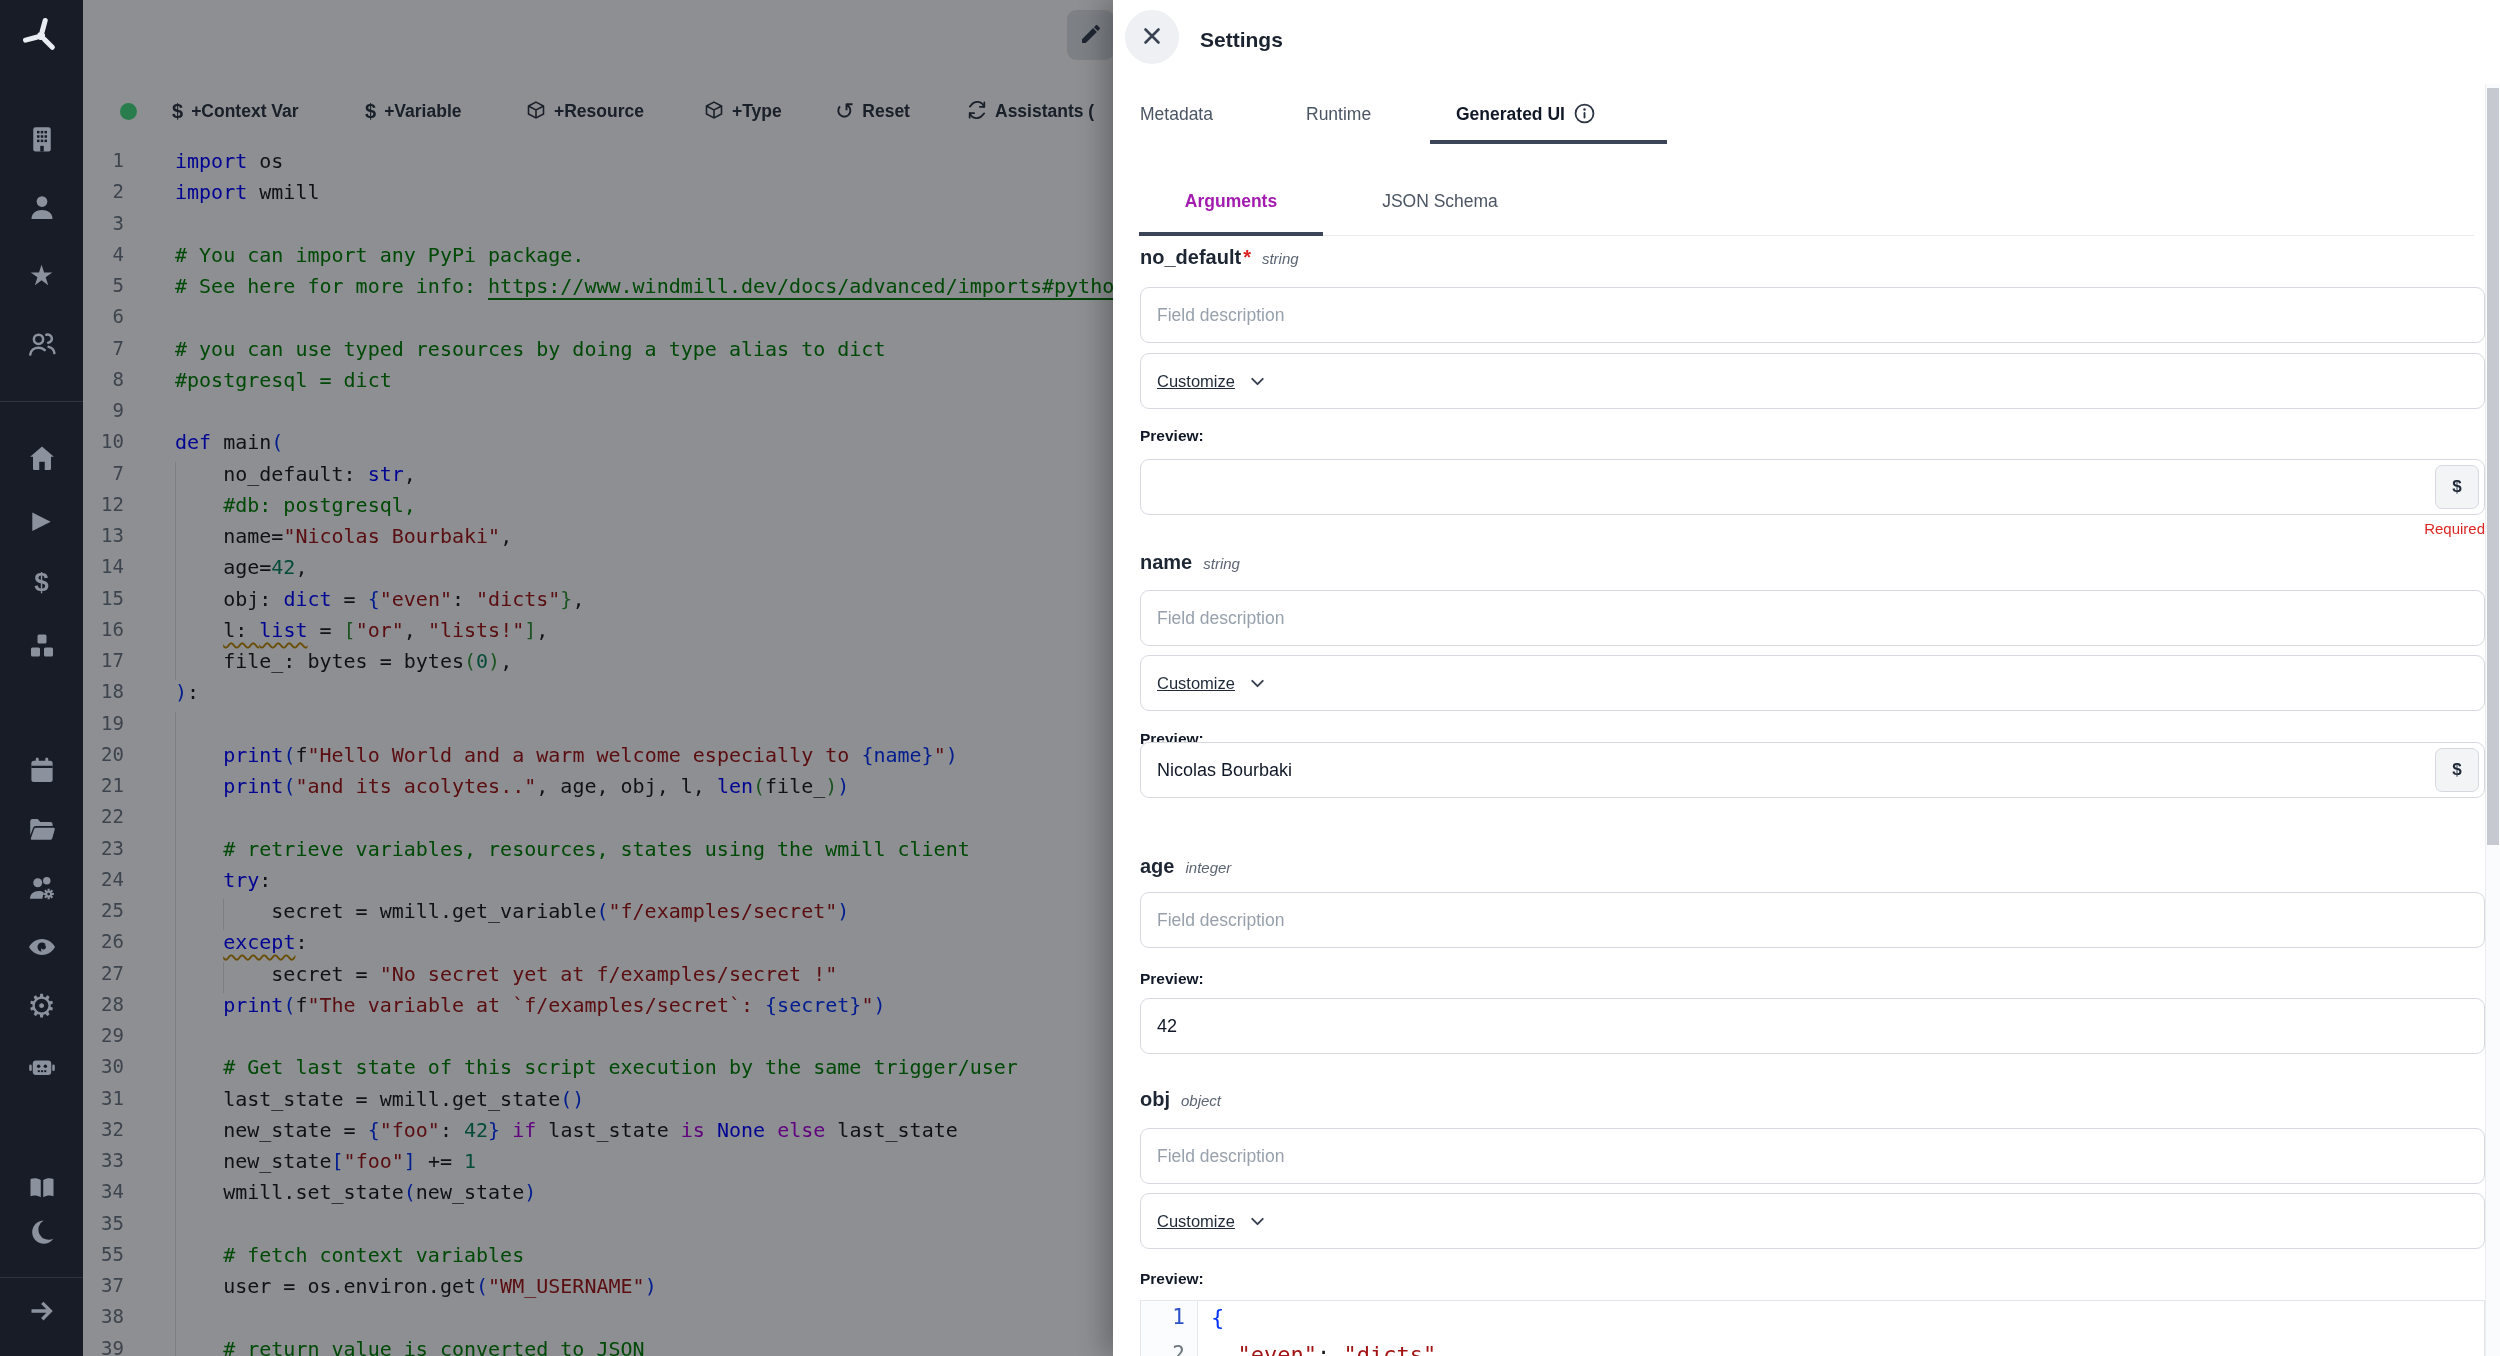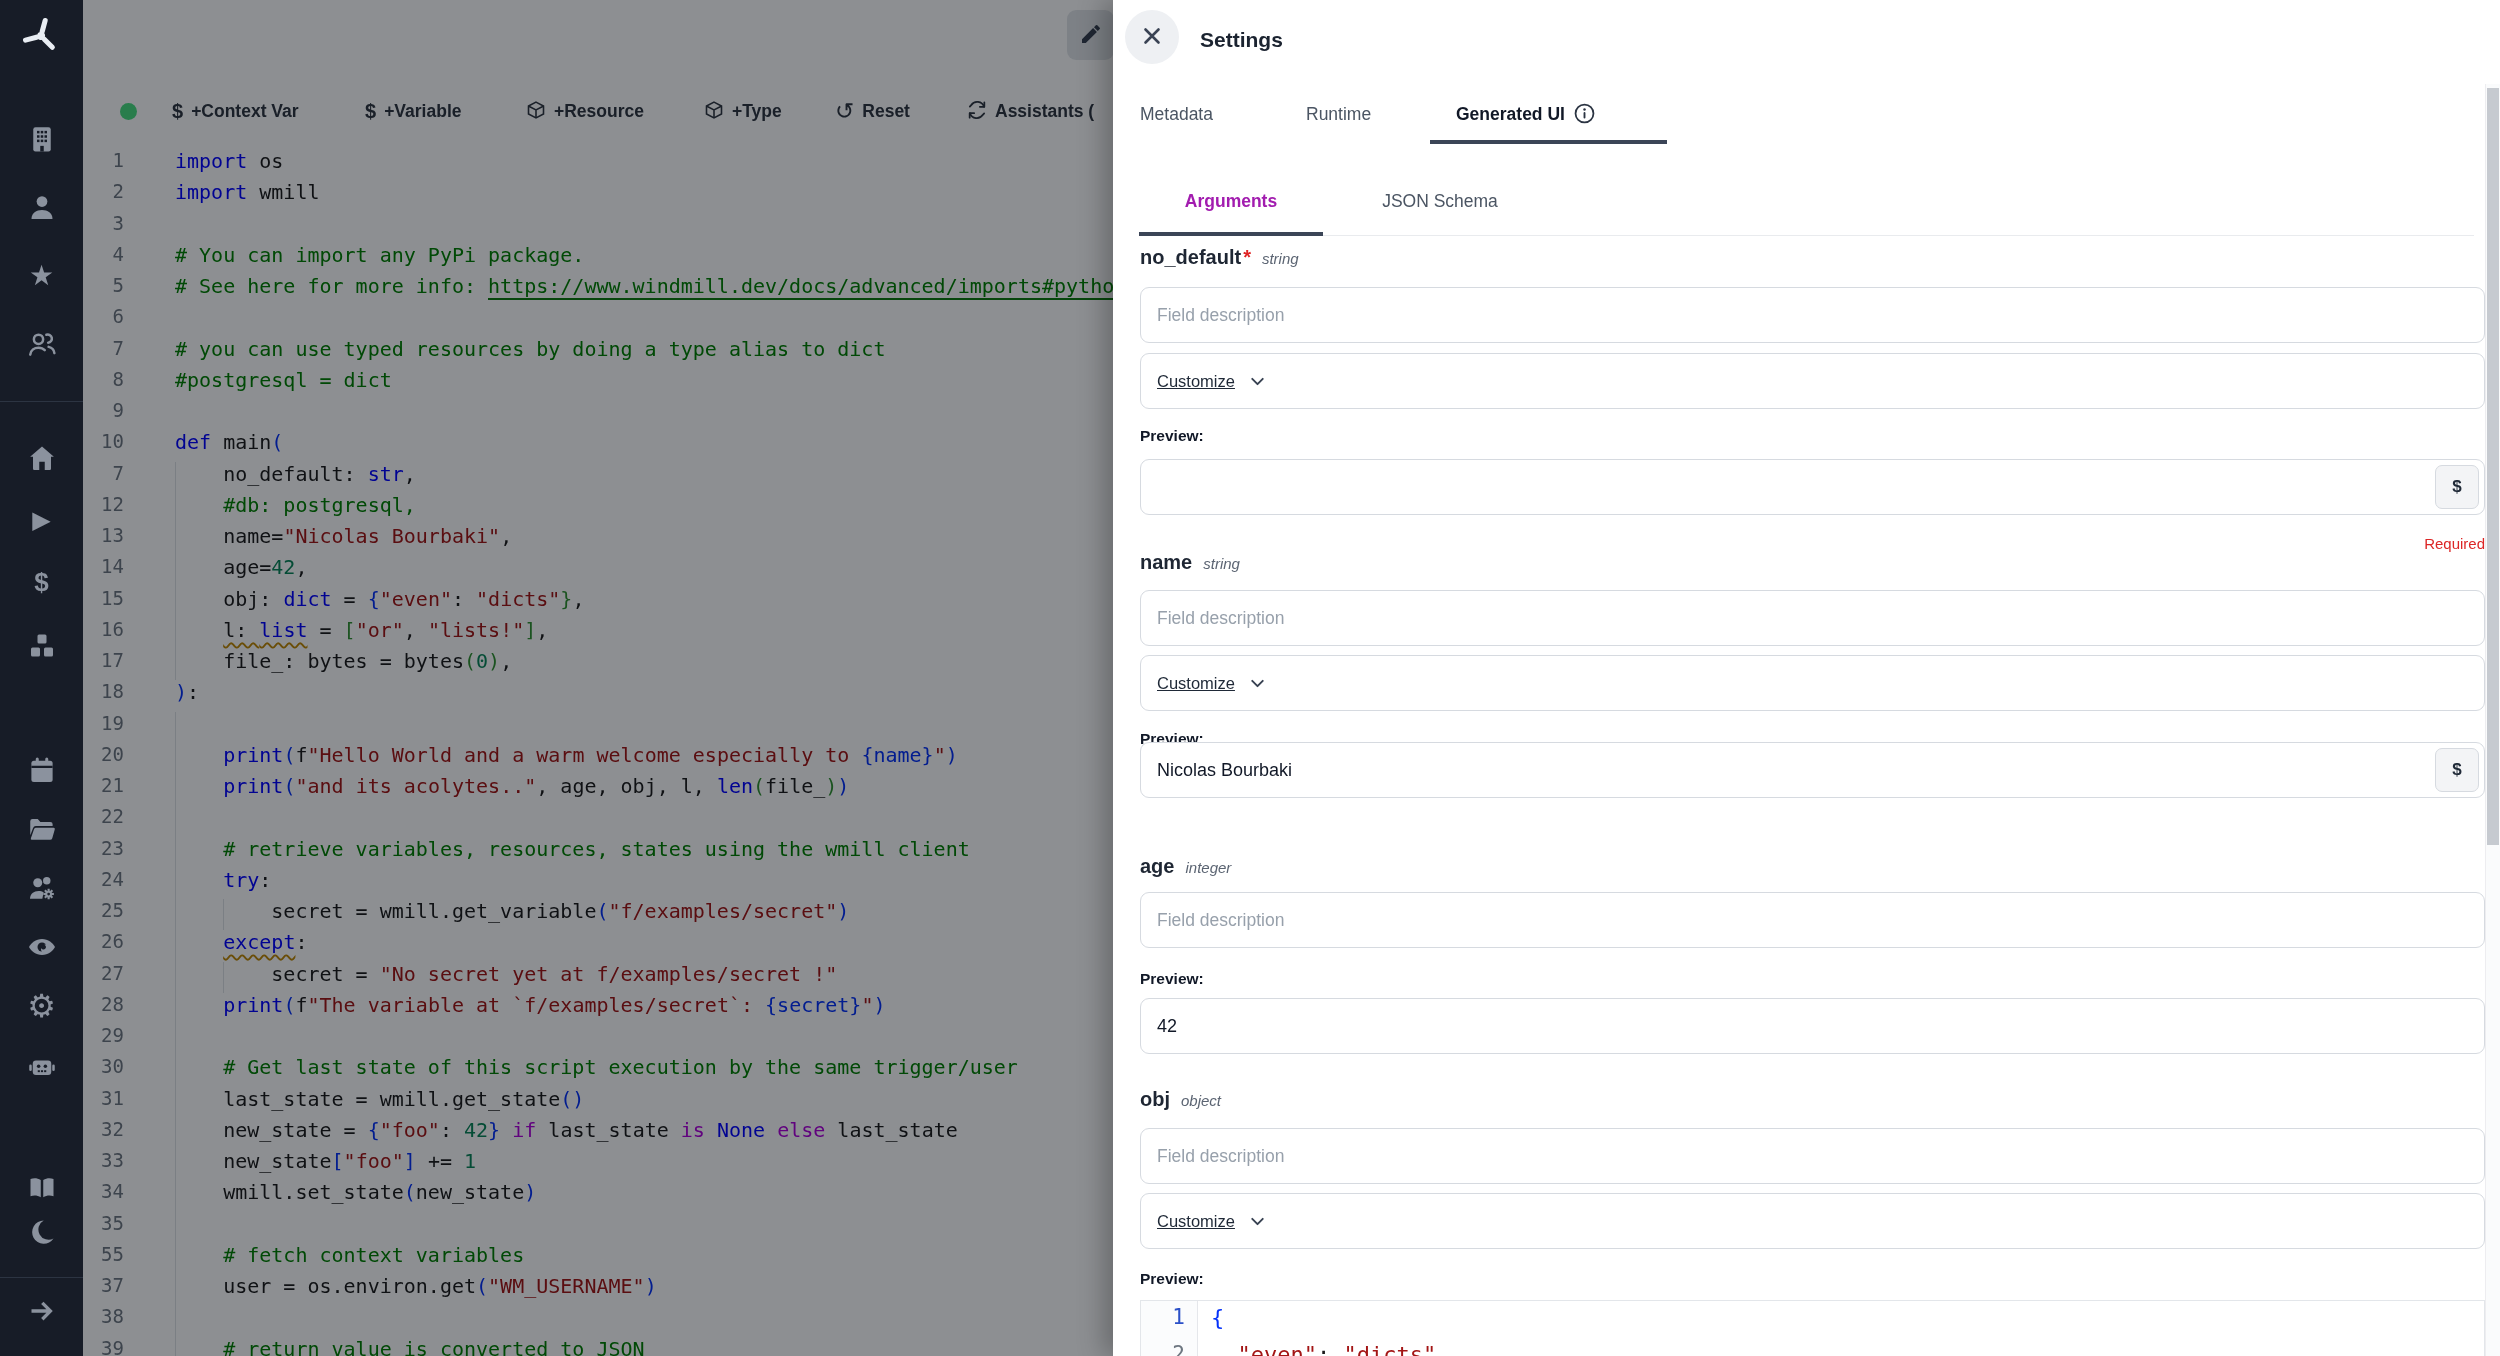--- a/index.html
+++ b/index.html
@@ -64,21 +64,21 @@
   .f-desc::placeholder{color:#97a0ab;}
   .f-cust{position:absolute;left:0;width:1345px;height:56px;border:1px solid #d6dae0;border-radius:9px;box-sizing:border-box;
           display:flex;align-items:center;gap:12px;padding-left:16px;background:#fff;}
   .f-cust-label{font-size:16.5px;color:#1f2937;text-decoration:underline;cursor:pointer;}
   .f-plab{position:absolute;left:0;height:20px;font-size:15.5px;font-weight:700;color:#111827;}
   .f-pin{position:absolute;left:0;width:1345px;height:56px;}
   .f-pin input{width:100%;height:56px;border:1px solid #d6dae0;border-radius:9px;padding:0 62px 0 16px;box-sizing:border-box;
                font:18px "Liberation Sans",sans-serif;color:#111827;outline:none;}
   .f-dollar{position:absolute;right:6px;top:6px;width:44px;height:44px;border-radius:7px;background:#f3f4f6;
             border:1px solid #d6dae0;font-size:17px;font-weight:600;color:#1f2937;cursor:pointer;}
-  .f-note{position:absolute;right:0;height:24px;font-size:15px;color:#dc2626;text-align:right;margin-top:15px;}
+  .f-note{position:absolute;right:0;height:24px;font-size:15px;color:#dc2626;text-align:right;}
   .f-code{position:absolute;left:0;width:1345px;height:120px;border:1px solid #e3e6ea;background:#fff;box-sizing:border-box;}
   .f-code .gutter{position:absolute;left:0;top:0;bottom:0;width:56px;background:#fbfcfd;border-right:1px solid #e5e7eb;}
   .pv-line{position:absolute;left:0;right:0;height:37px;line-height:37px;}
   .pv-ln{position:absolute;left:0;width:44px;text-align:right;font:21px "DejaVu Sans Mono",monospace;color:#6e7781;}
   .pv-ln.act{color:#2b50c8;}
   .pv-code{position:absolute;left:70px;white-space:pre;font:22px "DejaVu Sans Mono",monospace;color:#1b1b1b;}
   .dr-scroll{position:absolute;right:0;top:84px;width:14px;bottom:0;background:#fafbfc;border-left:1px solid #ededf0;}
   .dr-thumb{position:absolute;left:1px;top:4px;width:12px;height:757px;background:#c6cad0;}
 </style>
 </head>

